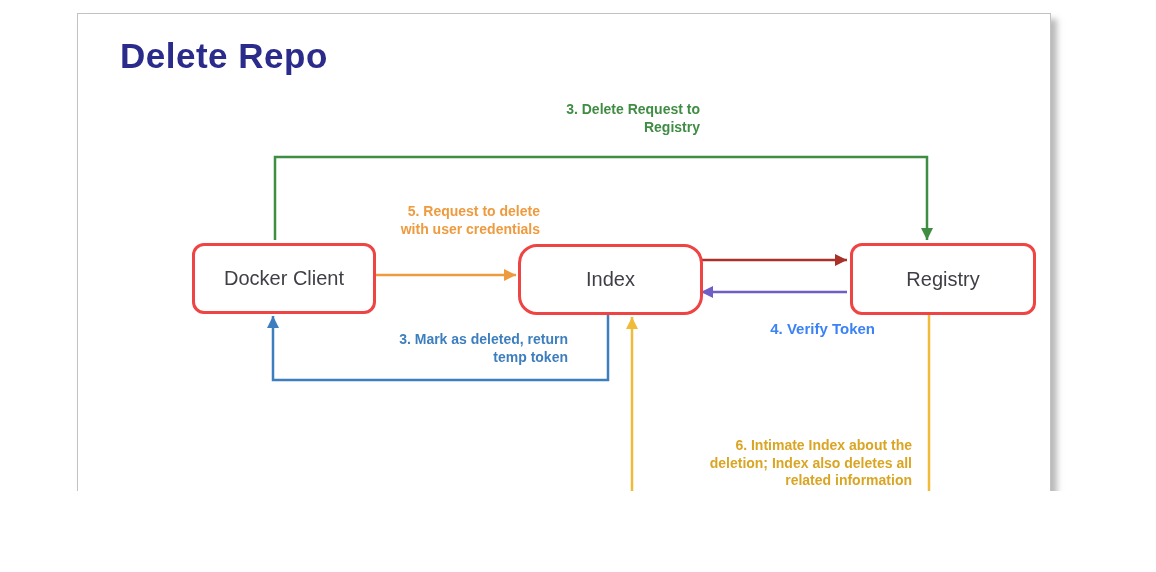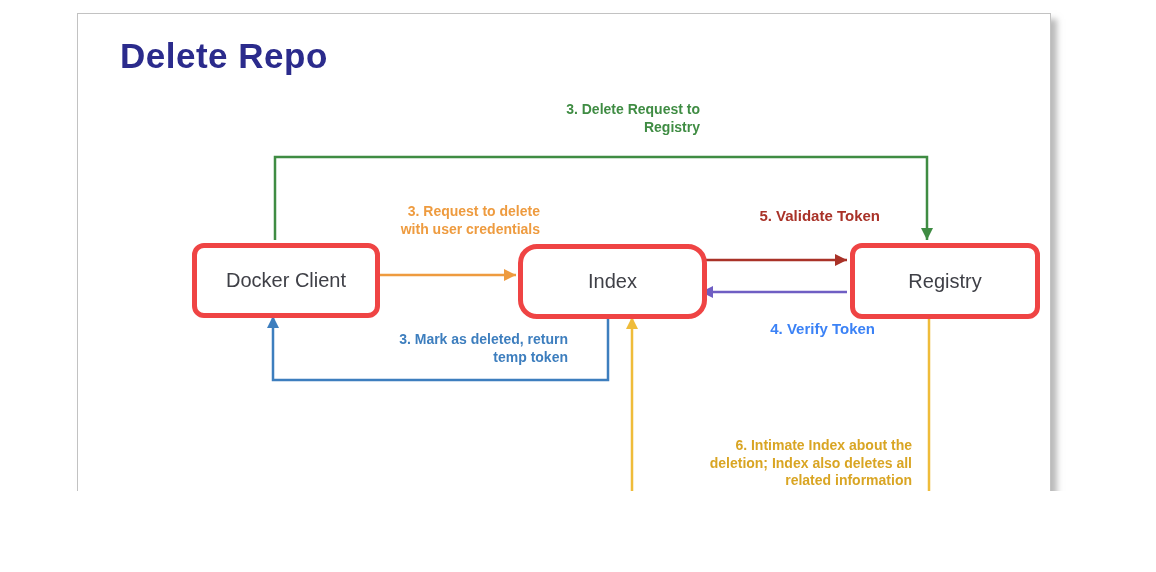--- a/index.html
+++ b/index.html
@@ -11,21 +11,21 @@
     position:absolute;left:77px;top:13px;width:972px;height:529px;
     background:#ffffff;border:1px solid #c2c2c2;
     box-shadow:6px 6px 6px rgba(130,130,130,0.55);
   }
   .page-title{
     position:absolute;left:120px;top:36px;
     font-size:35px;font-weight:bold;letter-spacing:0.5px;
   }
   .diagram-svg{position:absolute;left:0;top:0;pointer-events:none;}
   .node{
-    position:absolute;background:#ffffff;border:5px solid #ef4444;
+    position:absolute;background:#ffffff;border:3px solid #ef4444;
     border-radius:12px;display:flex;align-items:center;justify-content:center;
     font-size:20px;color:#3f4047;
   }
   .node-docker{left:192px;top:243px;width:178px;height:65px;}
   .node-index{left:518px;top:244px;width:179px;height:65px;border-radius:19px;}
   .node-registry{left:850px;top:243px;width:180px;height:66px;}
   .edge-label{
     position:absolute;font-size:14px;font-weight:bold;line-height:1.25;
     text-align:right;white-space:pre-line;
   }
@@ -85,28 +85,27 @@
   <div class="node node-docker">
     <span>Docker Client</span>
   </div>
   <div class="node node-index">
     <span>Index</span>
   </div>
   <div class="node node-registry">
     <span>Registry</span>
   </div>
 
-  <div class="edge-label lbl-1" style="color: rgb(238, 155, 63);">3. Request to delete
+  <div class="edge-label lbl-1" style="color: rgb(238, 155, 63);">5. Request to delete
 with user credentials</div>
   <div class="edge-label lbl-2" style="color: rgb(61, 126, 190);">3. Mark as deleted, return
 temp token</div>
   <div class="edge-label lbl-3" style="color: rgb(63, 140, 67);">3. Delete Request to
 Registry</div>
   <div class="edge-label lbl-4" style="color: #3b82f6;">4. Verify Token</div>
-  <div class="edge-label lbl-5" style="color: rgb(169, 50, 40);">5. Validate Token</div>
   <div class="edge-label lbl-6" style="color: rgb(217, 165, 35);">6. Intimate Index about the
 deletion; Index also deletes all
 related information</div>
 
   <div class="watermark">
     <span class="wm-a">https://blog.csdn.net/tandhe139976057</span>
     <span class="wm-b">https://blog.csdn.net/tandhe139976057</span>
   </div>
 
 </div>

